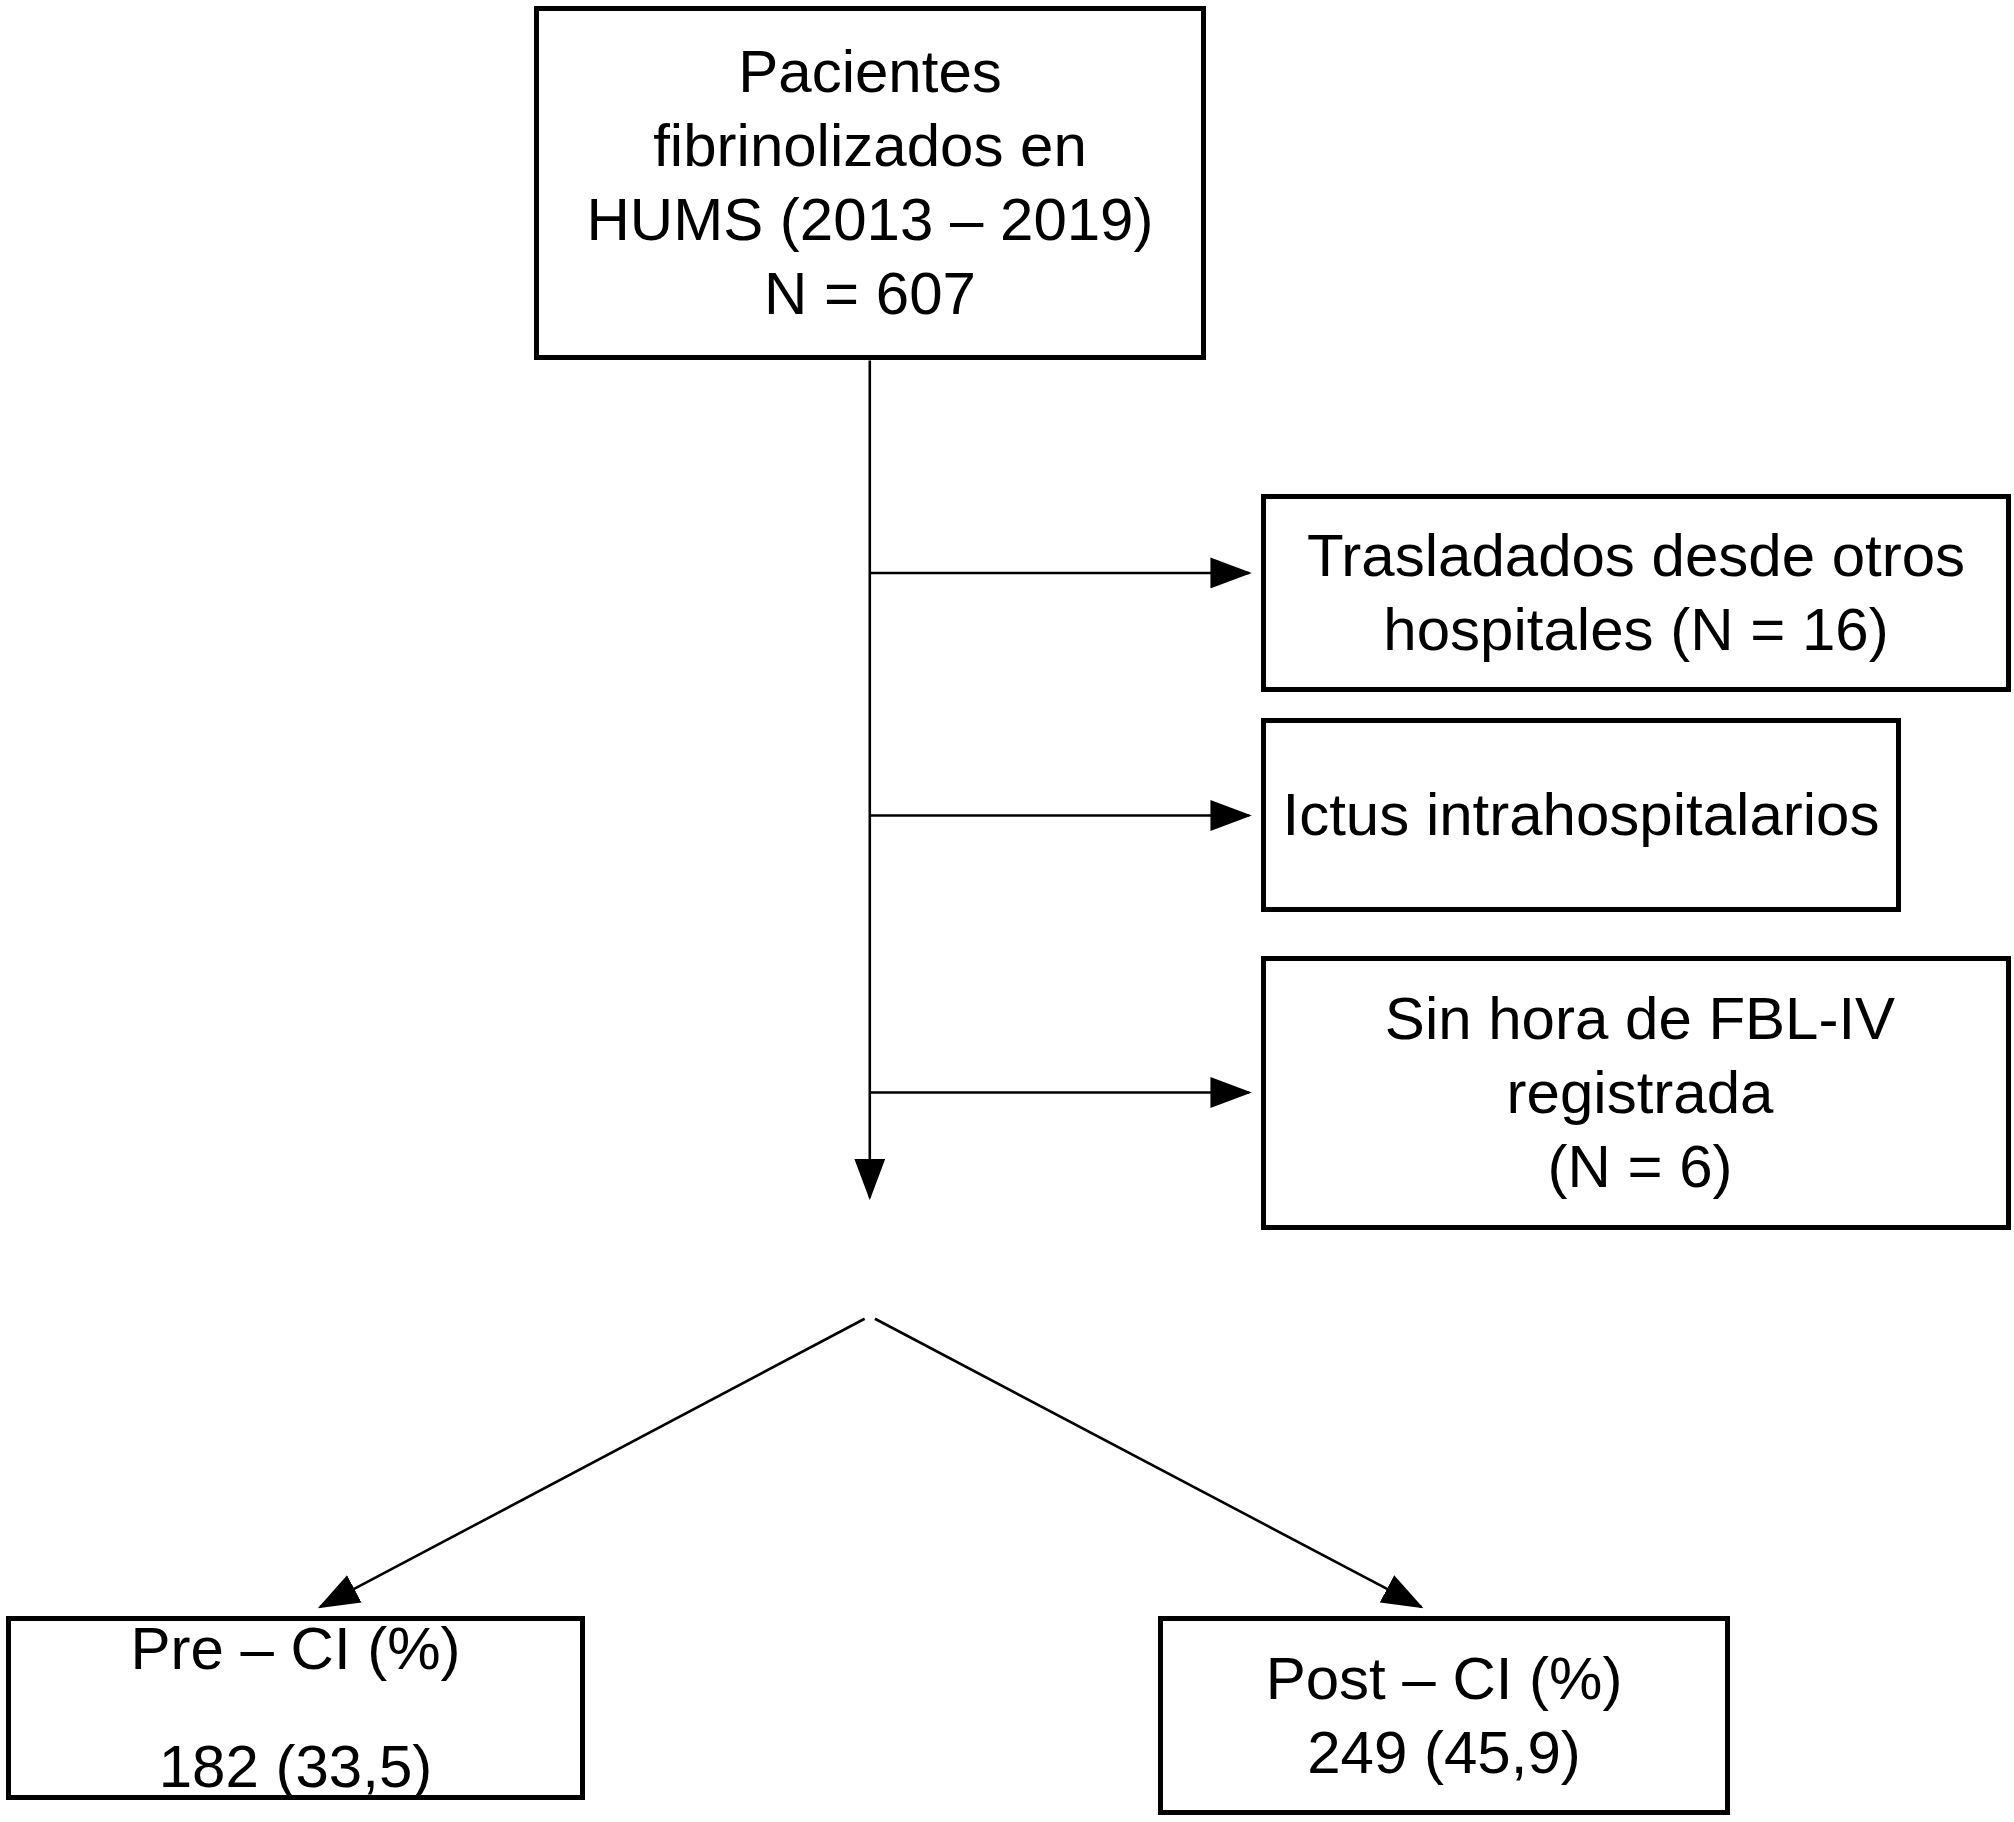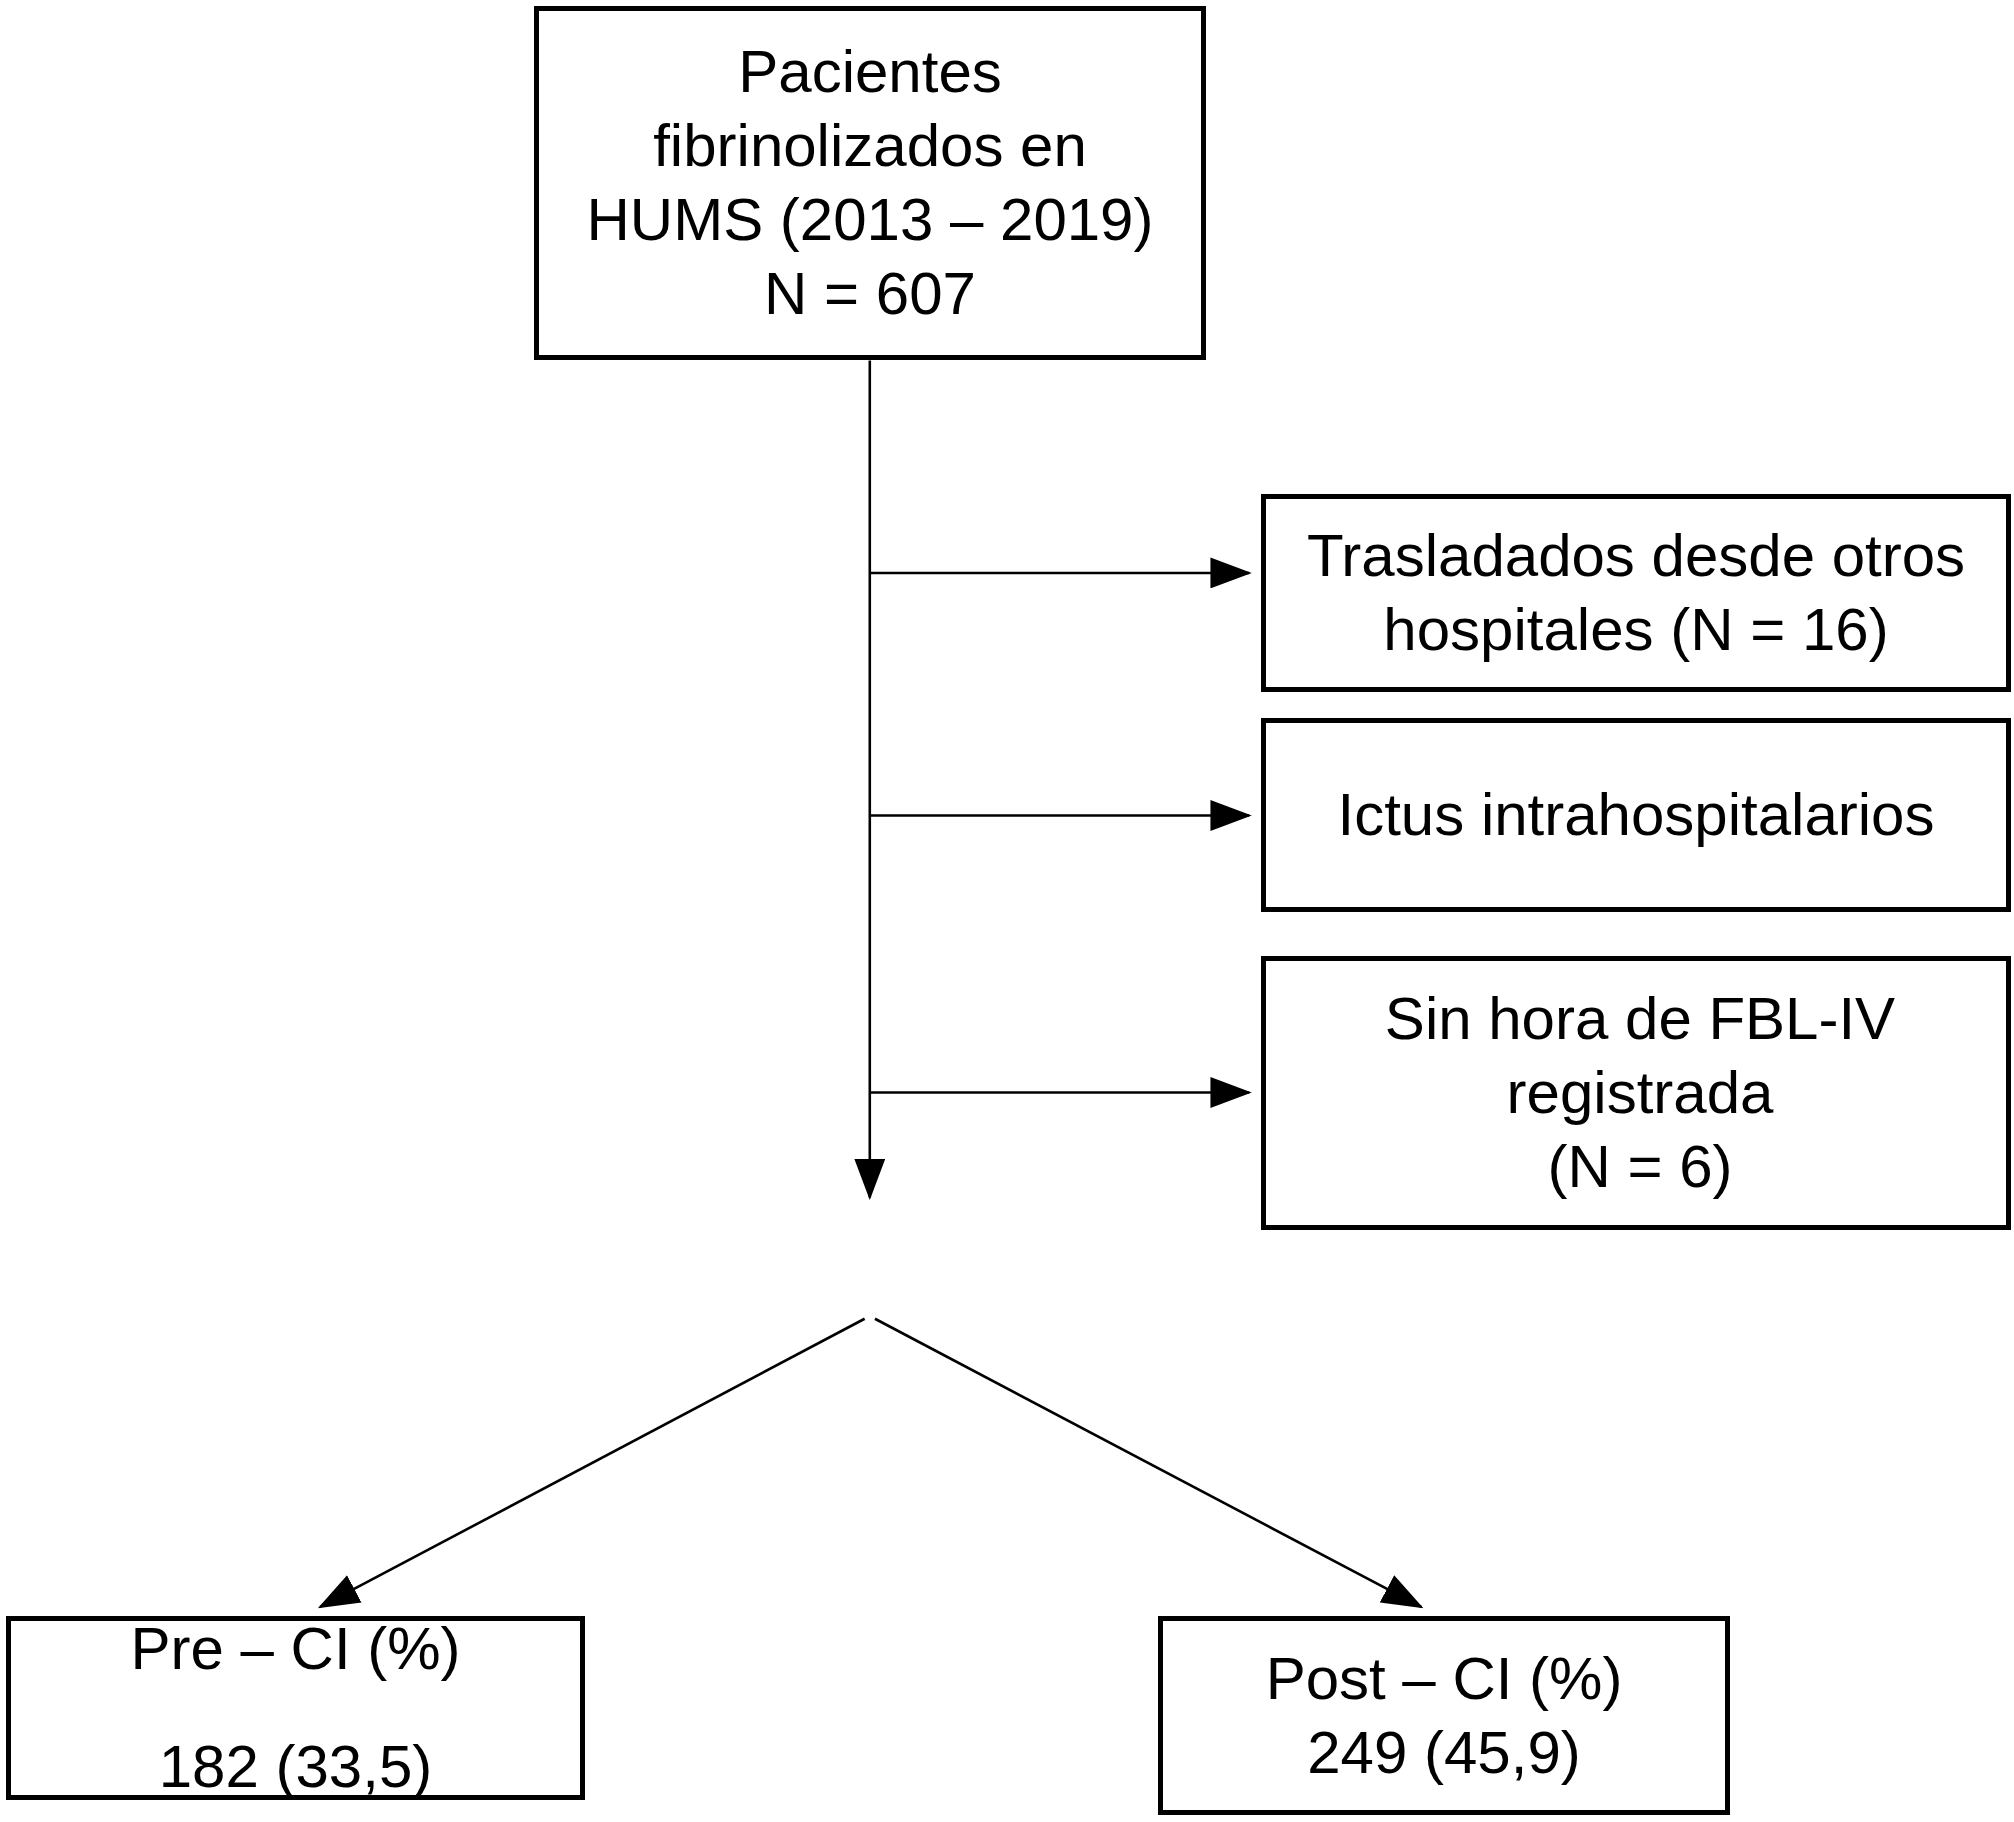--- a/index.html
+++ b/index.html
@@ -36,21 +36,21 @@
     text-align: center;
     font-size: 60px;
     line-height: 74px;
     color: #000000;
     white-space: nowrap;
   }
   .node .line { width: 100%; }
 
   .node-root       { left: 534px;  top: 6px;    width: 672px; height: 354px; }
   .node-transfers  { left: 1261px; top: 474px;  width: 750px; height: 198px; margin-top: 20px; }
-  .node-inhospital { left: 1261px; top: 718px;  width: 750px; height: 194px; }
+  .node-inhospital { left: 1261px; top: 718px;  width: 640px; height: 194px; }
   .node-notime     { left: 1261px; top: 956px; width: 750px; height: 274px; padding-left: 8px; }
   .node-included   { left: 657px;  top: 1205px; width: 425px; height: 114px; }
   .node-pre        { left: 6px;    top: 1616px; width: 579px; height: 184px; gap: 44px; }
   .node-post       { left: 1158px; top: 1616px; width: 572px; height: 199px; }
 </style>
 </head>
 <body>
 
 <div class="canvas">
 

